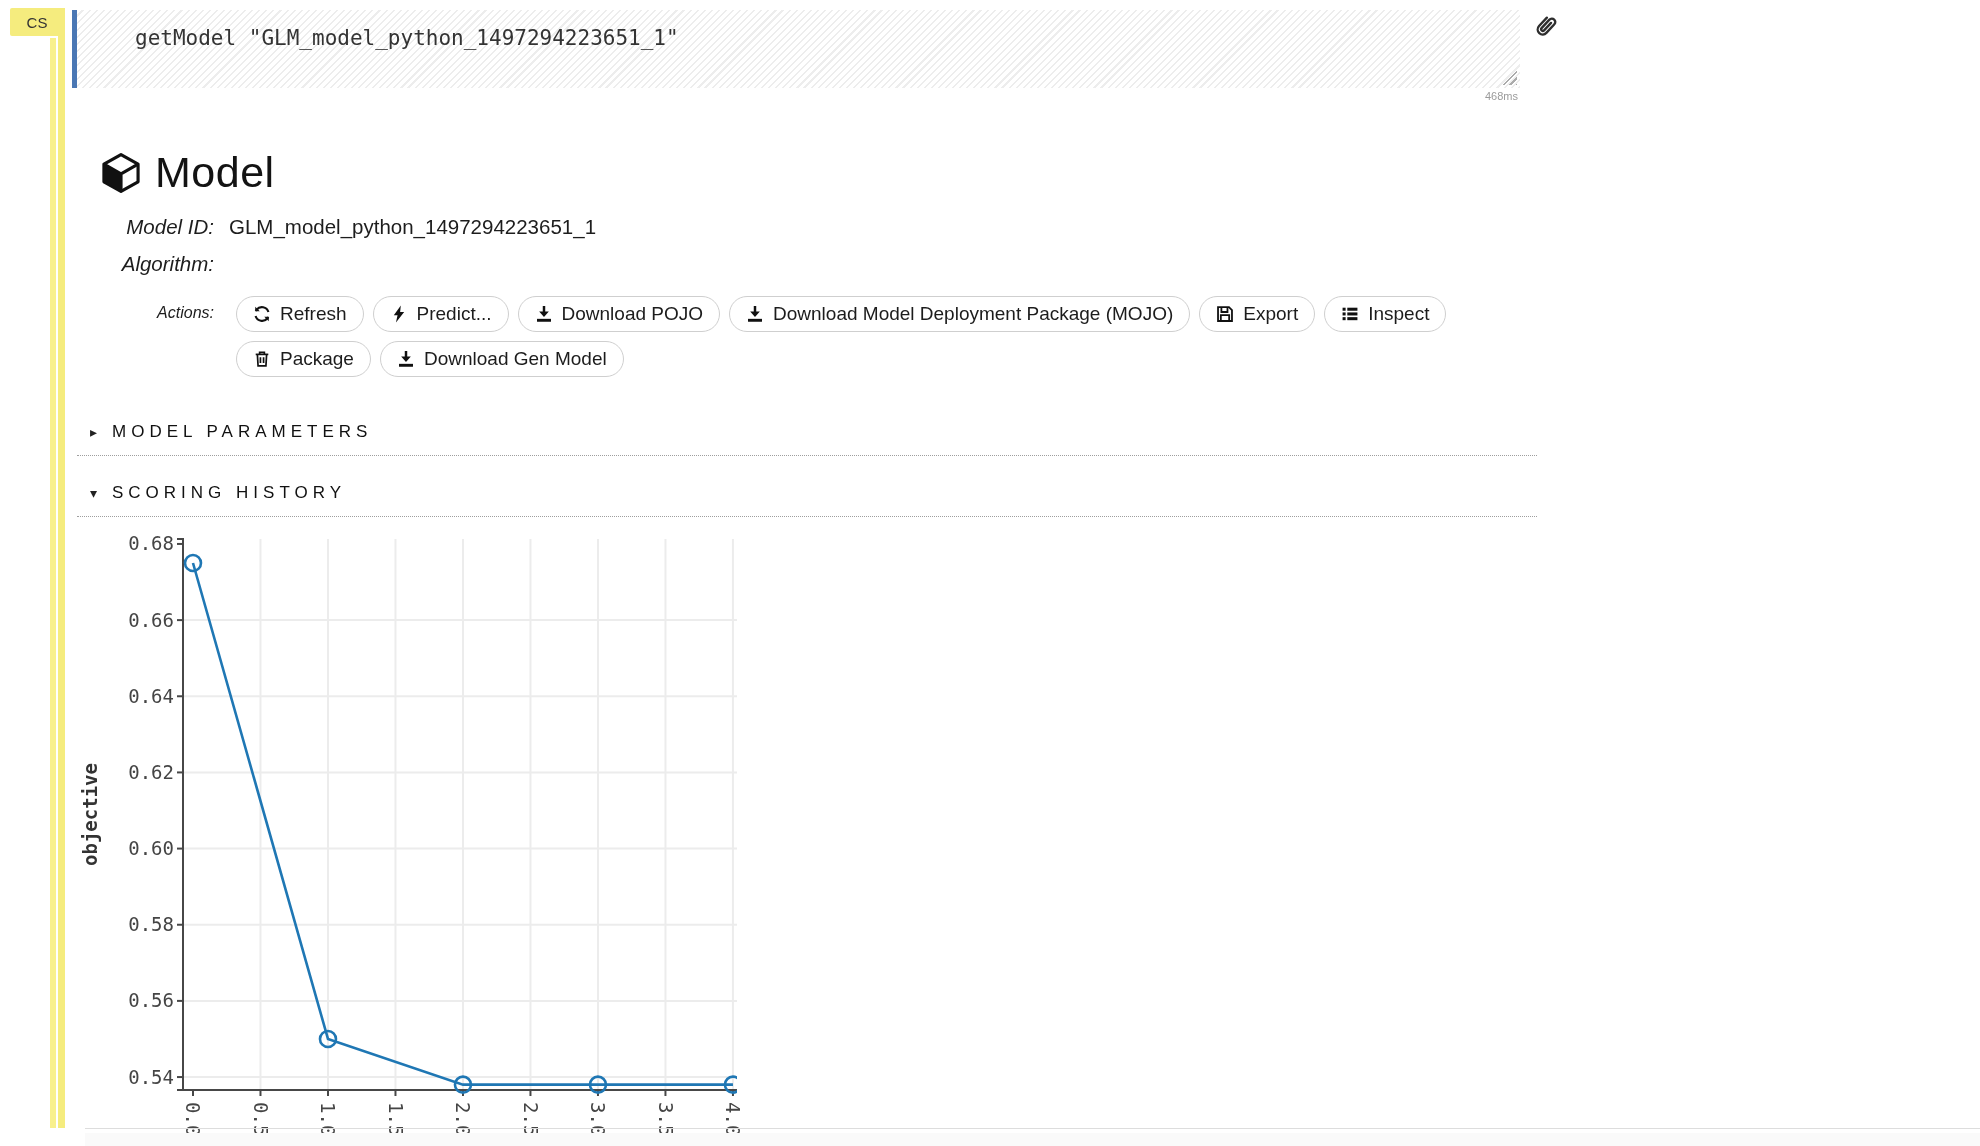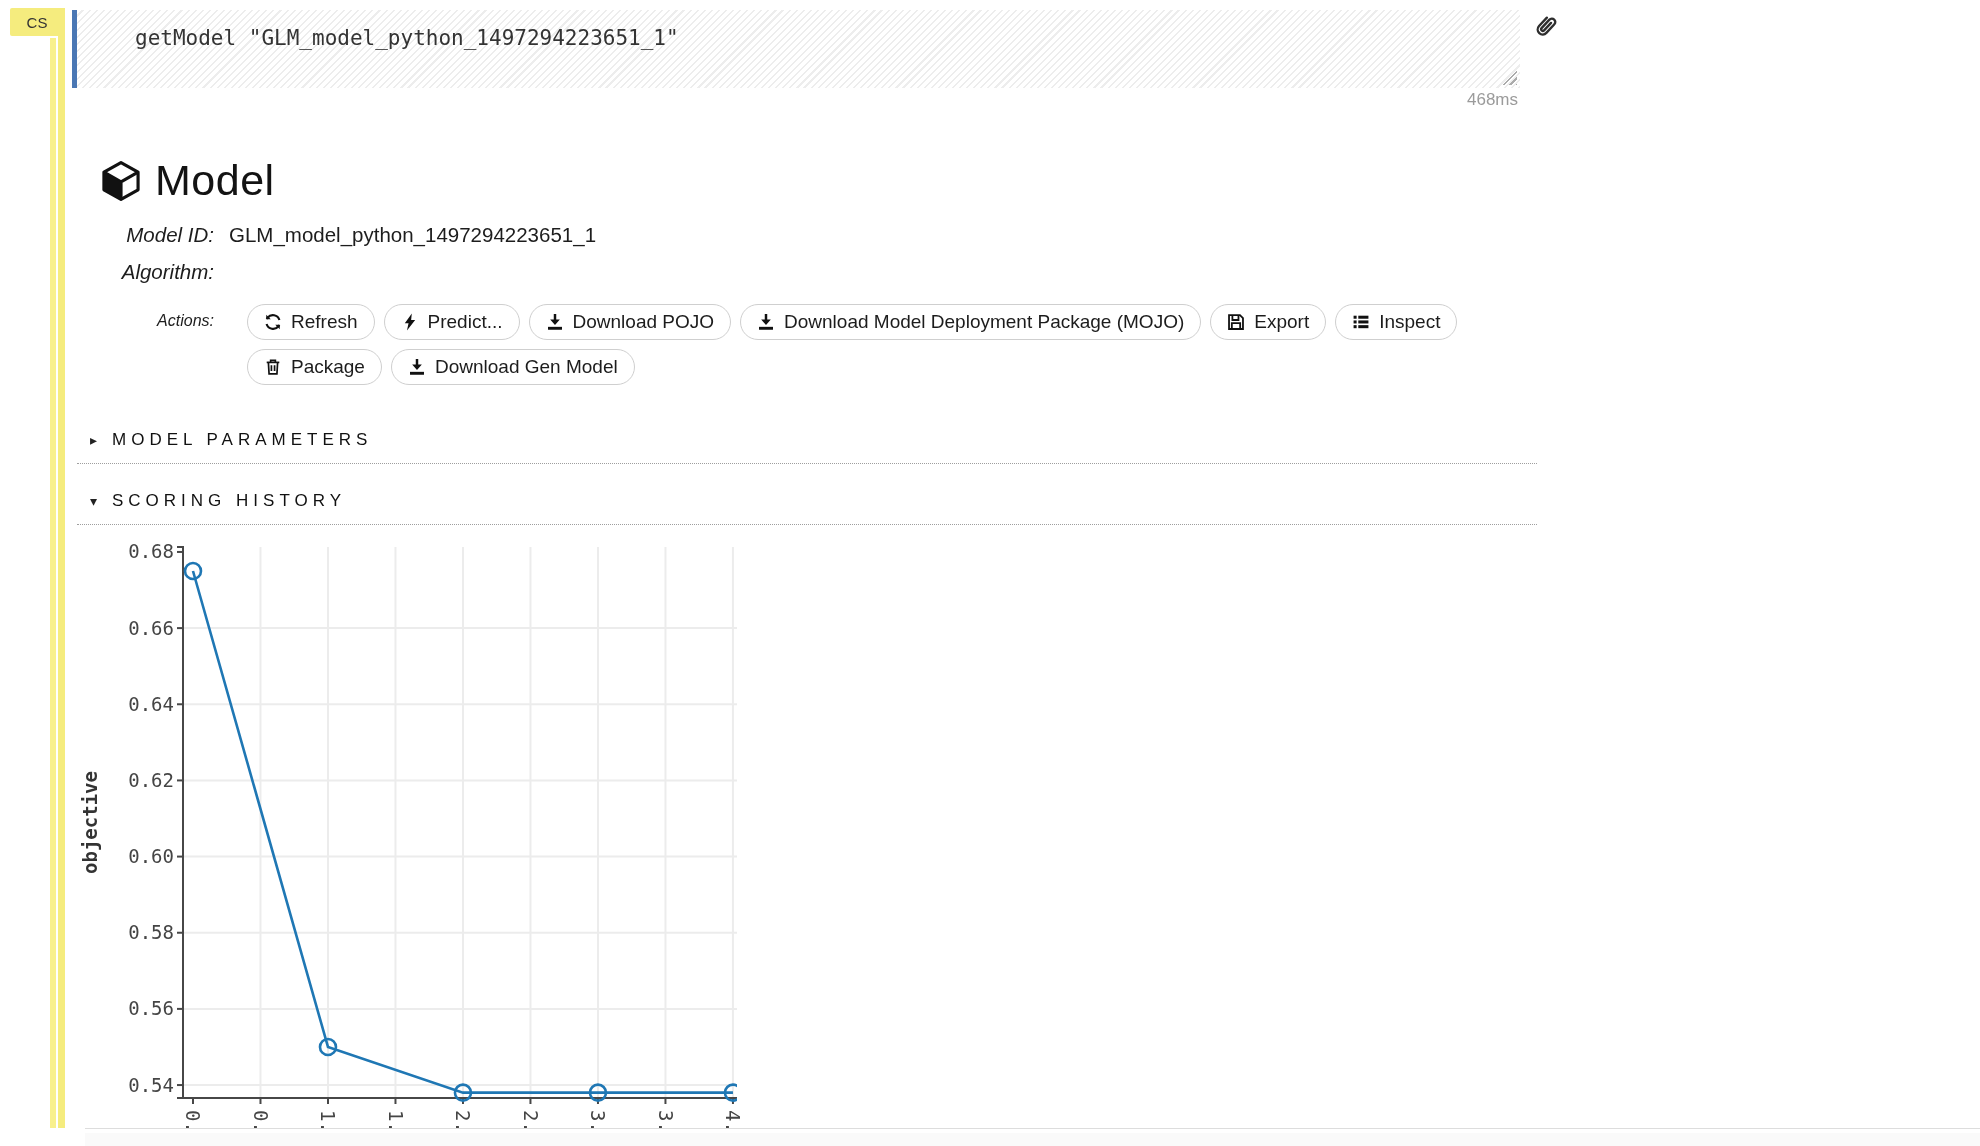--- a/index.html
+++ b/index.html
@@ -32,32 +32,32 @@
     -webkit-clip-path:polygon(100% 0,100% 100%,0 100%);clip-path:polygon(100% 0,100% 100%,0 100%);
     cursor:nwse-resize;
   }
   .paperclip{
     position:absolute;left:1530px;top:12px;width:30px;height:30px;color:#2e2e2e;
     transform:rotate(43deg);cursor:pointer;
   }
   .paperclip svg{width:30px;height:30px;}
   .duration{
     position:absolute;left:72px;top:90px;width:1446px;text-align:right;
-    color:#9b9b9b;font-size:17px;
+    color:#9b9b9b;font-size:11px;
   }
   
   .main{position:absolute;left:77px;top:118px;width:1460px;}
-  .model-header{display:flex;align-items:center;margin:38px 0 0 23px;}
+  .model-header{display:flex;align-items:center;margin:30px 0 0 23px;}
   .model-header .cube{width:42px;height:42px;color:#111;margin-right:13px;flex:none;}
   .model-header h1{font-size:43px;font-weight:400;color:#131313;margin:0;letter-spacing:.5px;}
   .fields{margin-top:18px;}
   .frow{display:grid;grid-template-columns:137px 1fr;column-gap:15px;align-items:baseline;margin-bottom:13px;font-size:20.5px;}
   .flabel{text-align:right;font-style:italic;color:#1d1d1d;}
   .fvalue{color:#1d1d1d;}
-  .actions-row{display:grid;grid-template-columns:137px 1fr;column-gap:33px;margin-top:20px;}
+  .actions-row{display:grid;grid-template-columns:137px 1fr;column-gap:22px;margin-top:20px;}
   .actions-row .flabel{padding-top:8px;}
   .btns{display:flex;flex-wrap:wrap;max-width:1245px;}
   .pill{
     display:inline-flex;align-items:center;gap:9px;
     background:#fff;border:1px solid #cfcfcf;border-radius:19px;
     padding:5px 16px;margin:0 9px 9px 0;font-size:19px;color:#1c1c1c;
     font-family:"Liberation Sans",sans-serif;cursor:pointer;height:36px;box-sizing:border-box;
   }
   .pill .ic{width:18px;height:18px;display:inline-flex;color:#111;}
   .pill .ic svg{width:18px;height:18px;}

